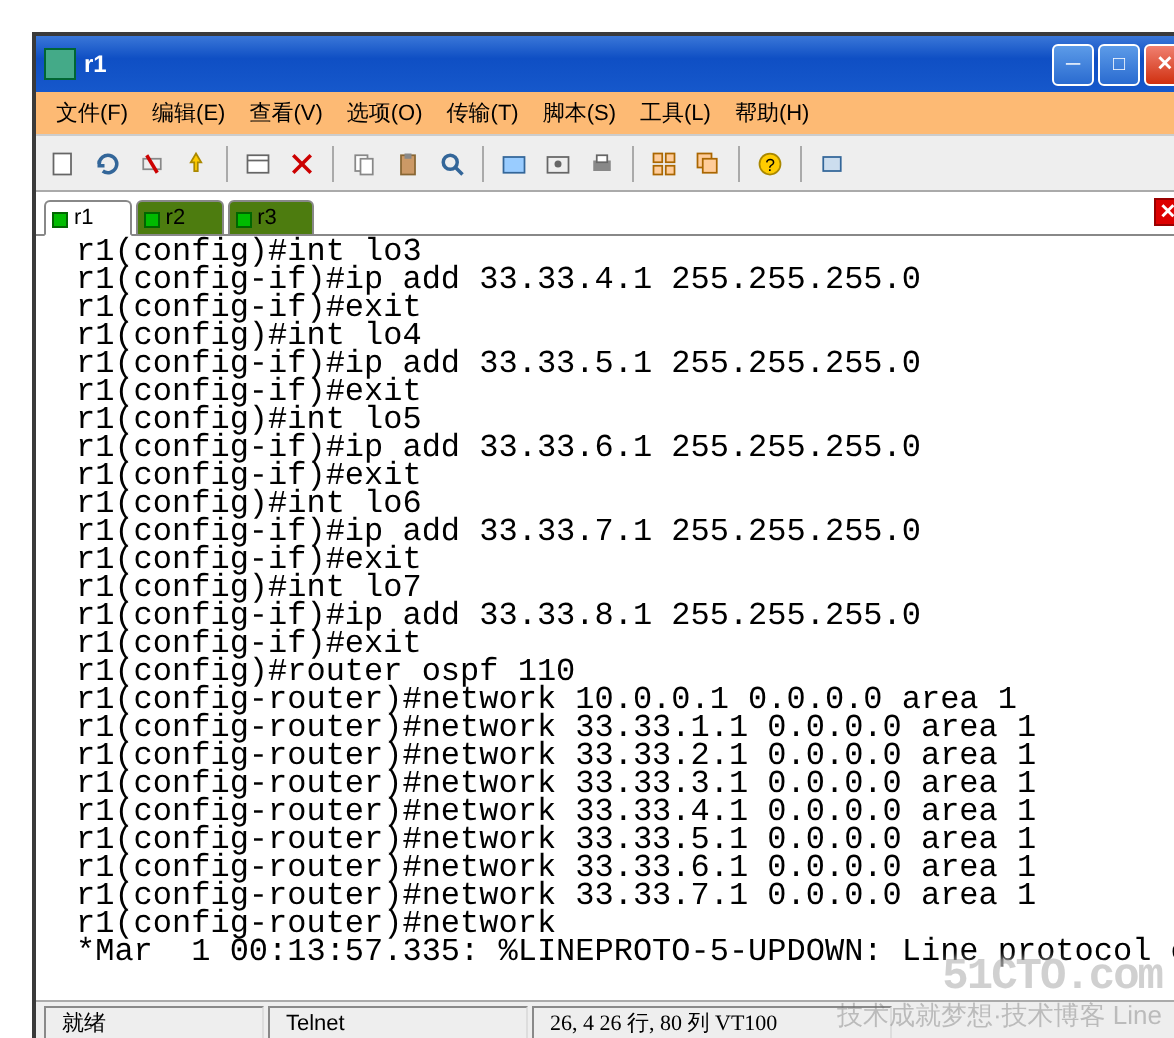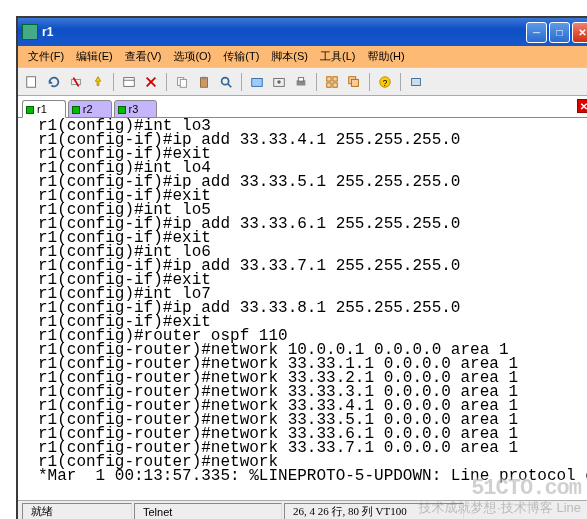--- a/index.html
+++ b/index.html
@@ -11,29 +11,29 @@
 .win-btns { display: flex; gap: 2px; }
 .win-btn { width: 21px; height: 21px; border: 1px solid #fff; border-radius: 3px; display: flex; align-items: center; justify-content: center; font-size: 10px; font-weight: bold; color: #fff; }
 .min-btn, .max-btn { background: linear-gradient(#5c9be8, #2a6bd0); }
 .close-btn { background: linear-gradient(#f08070, #d03010); }
 .menubar { background: #fdba74; height: 22px; display: flex; align-items: center; padding: 0 6px; gap: 4px; border-bottom: 1px solid #ccc; }
 .menu-item { padding: 2px 4px; cursor: default; }
 .toolbar { background: #eee; height: 28px; display: flex; align-items: center; padding: 0 4px; gap: 2px; border-bottom: 1px solid #aaa; }
 .tbtn { width: 20px; height: 20px; display: flex; align-items: center; justify-content: center; cursor: default; border: 1px solid transparent; }
 .sep { width: 1px; height: 18px; background: #aaa; margin: 0 3px; }
 .tabbar { background: #fff; height: 22px; display: flex; align-items: flex-end; padding: 0 4px; border-bottom: 1px solid #888; position: relative; }
-.tab { border: 1px solid #888; padding: 2px 18px 2px 14px; margin-right: 2px; font-size: 11px; background: #c4b5fd; cursor: default; position: relative; bottom: -1px; border-top-left-radius: 3px; border-top-right-radius: 3px; }
+.tab { border: 1px solid #888; padding: 2px 18px 2px 14px; margin-right: 2px; font-size: 11px; background: #4d7c0f; cursor: default; position: relative; bottom: -1px; border-top-left-radius: 3px; border-top-right-radius: 3px; }
 .tab.active { background: #fff; border-bottom: 1px solid #fff; }
 .tab::before { content: ""; width: 6px; height: 6px; background: #0b0; border: 1px solid #060; position: absolute; left: 3px; top: 5px; }
 .tab-close-x { position: absolute; right: 6px; top: 3px; width: 14px; height: 14px; background: #d00; color: #fff; font-size: 10px; font-weight: bold; display: flex; align-items: center; justify-content: center; border: 1px solid #900; cursor: pointer; }
 .terminal { font-family: "Courier New", monospace; font-size: 16px; line-height: 14px; padding: 1px 20px; height: 382px; overflow: hidden; white-space: pre; color: #000; background: #fff; }
 .statusbar { background: #eee; border-top: 1px solid #aaa; height: 22px; display: flex; align-items: center; padding: 0 4px; font-size: 11px; }
 .status-cell { border: 1px inset #ddd; padding: 1px 8px; margin-right: 2px; height: 18px; display: flex; align-items: center; }
 .status-cell.first { width: 110px; }
-.status-cell.telnet { width: 148px; }
+.status-cell.telnet { width: 130px; }
 .status-cell.pos { width: 180px; font-family: Liberation Serif, serif; }
 .watermark { position: absolute; right: 6px; bottom: 18px; font-family: Liberation Mono, monospace; font-weight: bold; font-size: 22px; color: rgba(120,120,120,0.35); pointer-events: none; letter-spacing: -1px; text-shadow: 0 0 4px #fff; }
 .watermark2 { position: absolute; right: 6px; bottom: 2px; font-family: SimSun, Arial; font-size: 13px; color: rgba(110,110,110,0.4); pointer-events: none; }
 svg { width: 14px; height: 14px; }
 </style>
 </head>
 <body>
 
 <div class="outer">
   <div class="titlebar">

